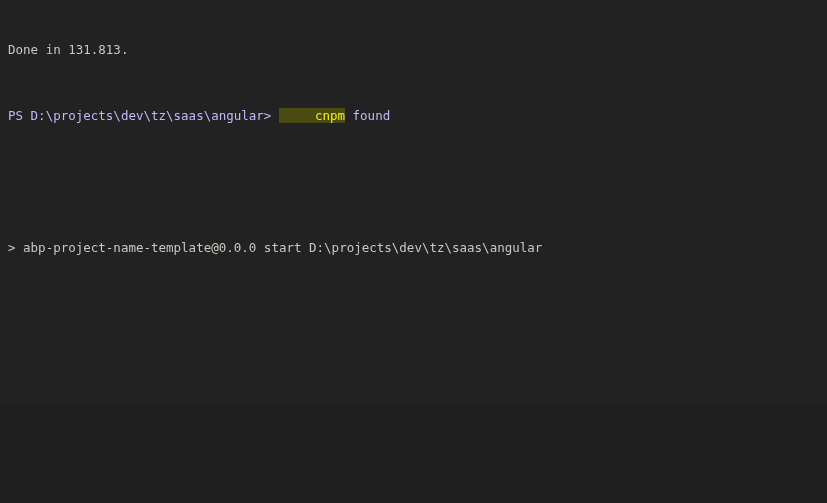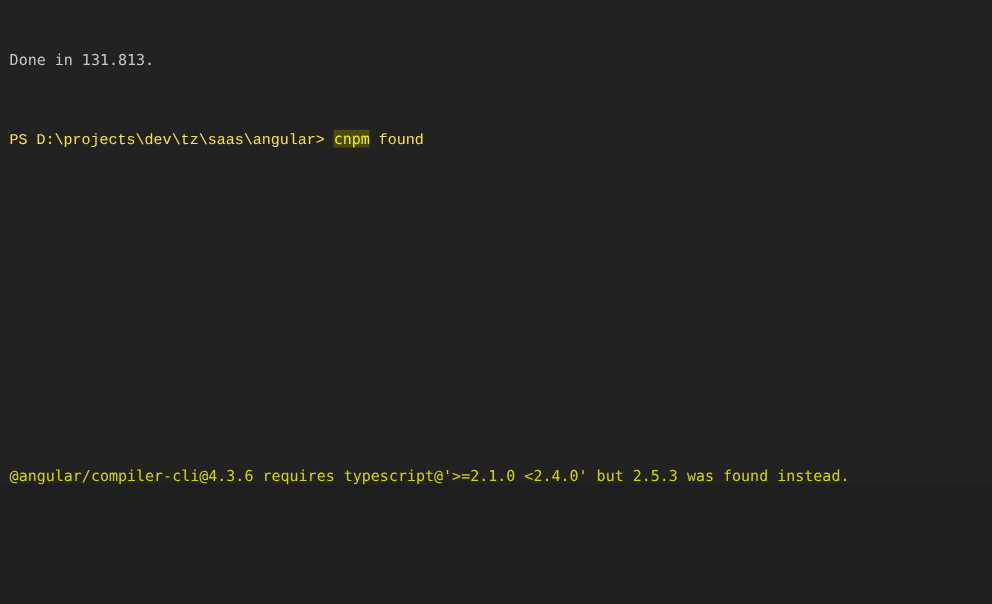--- a/index.html
+++ b/index.html
@@ -32,25 +32,26 @@
     height: 16.55px;
     padding-left: 8px;
     white-space: pre;
     overflow: hidden;
   }
   .line.first {
     margin-top: -8px;
   }
   
   .c-default { color: #ccc7c0; }
-  .c-white   { color: #fde047; font-family: Liberation Mono, monospace; }
+  .c-white   { color: #c4b5fd; }
   .c-yellow  { color: #d7d700; }
   .c-cmd {
     color: #f3f300;
     background: #4a4a12;
+    padding-left: 36px;
   }
   #cursor {
     position: absolute;
     left: 8px;
     top: 494px;
     width: 8px;
     height: 9px;
     background: #cccccc;
   }
   .blank { height: 16.55px; }
@@ -59,20 +60,21 @@
 <body>
 
 <div id="terminal">
 
   <div class="line first"><span class="c-default">Done in 131.813.</span></div>
 
   <div class="line"><span class="c-white">PS D:\projects\dev\tz\saas\angular&gt; </span><span class="c-cmd">cnpm</span><span class="c-white"> found</span></div>
 
   <div class="line blank"></div>
 
+  <div class="line"><span class="c-default">&gt; abp-project-name-template@0.0.0 start D:\projects\dev\tz\saas\angular</span></div>
 
 
   <div class="line blank"></div>
   <div class="line blank"></div>
 
   <div class="line"><span class="c-yellow">@angular/compiler-cli@4.3.6 requires typescript@'&gt;=2.1.0 &lt;2.4.0' but 2.5.3 was found instead.</span></div>
 
   
 
   

